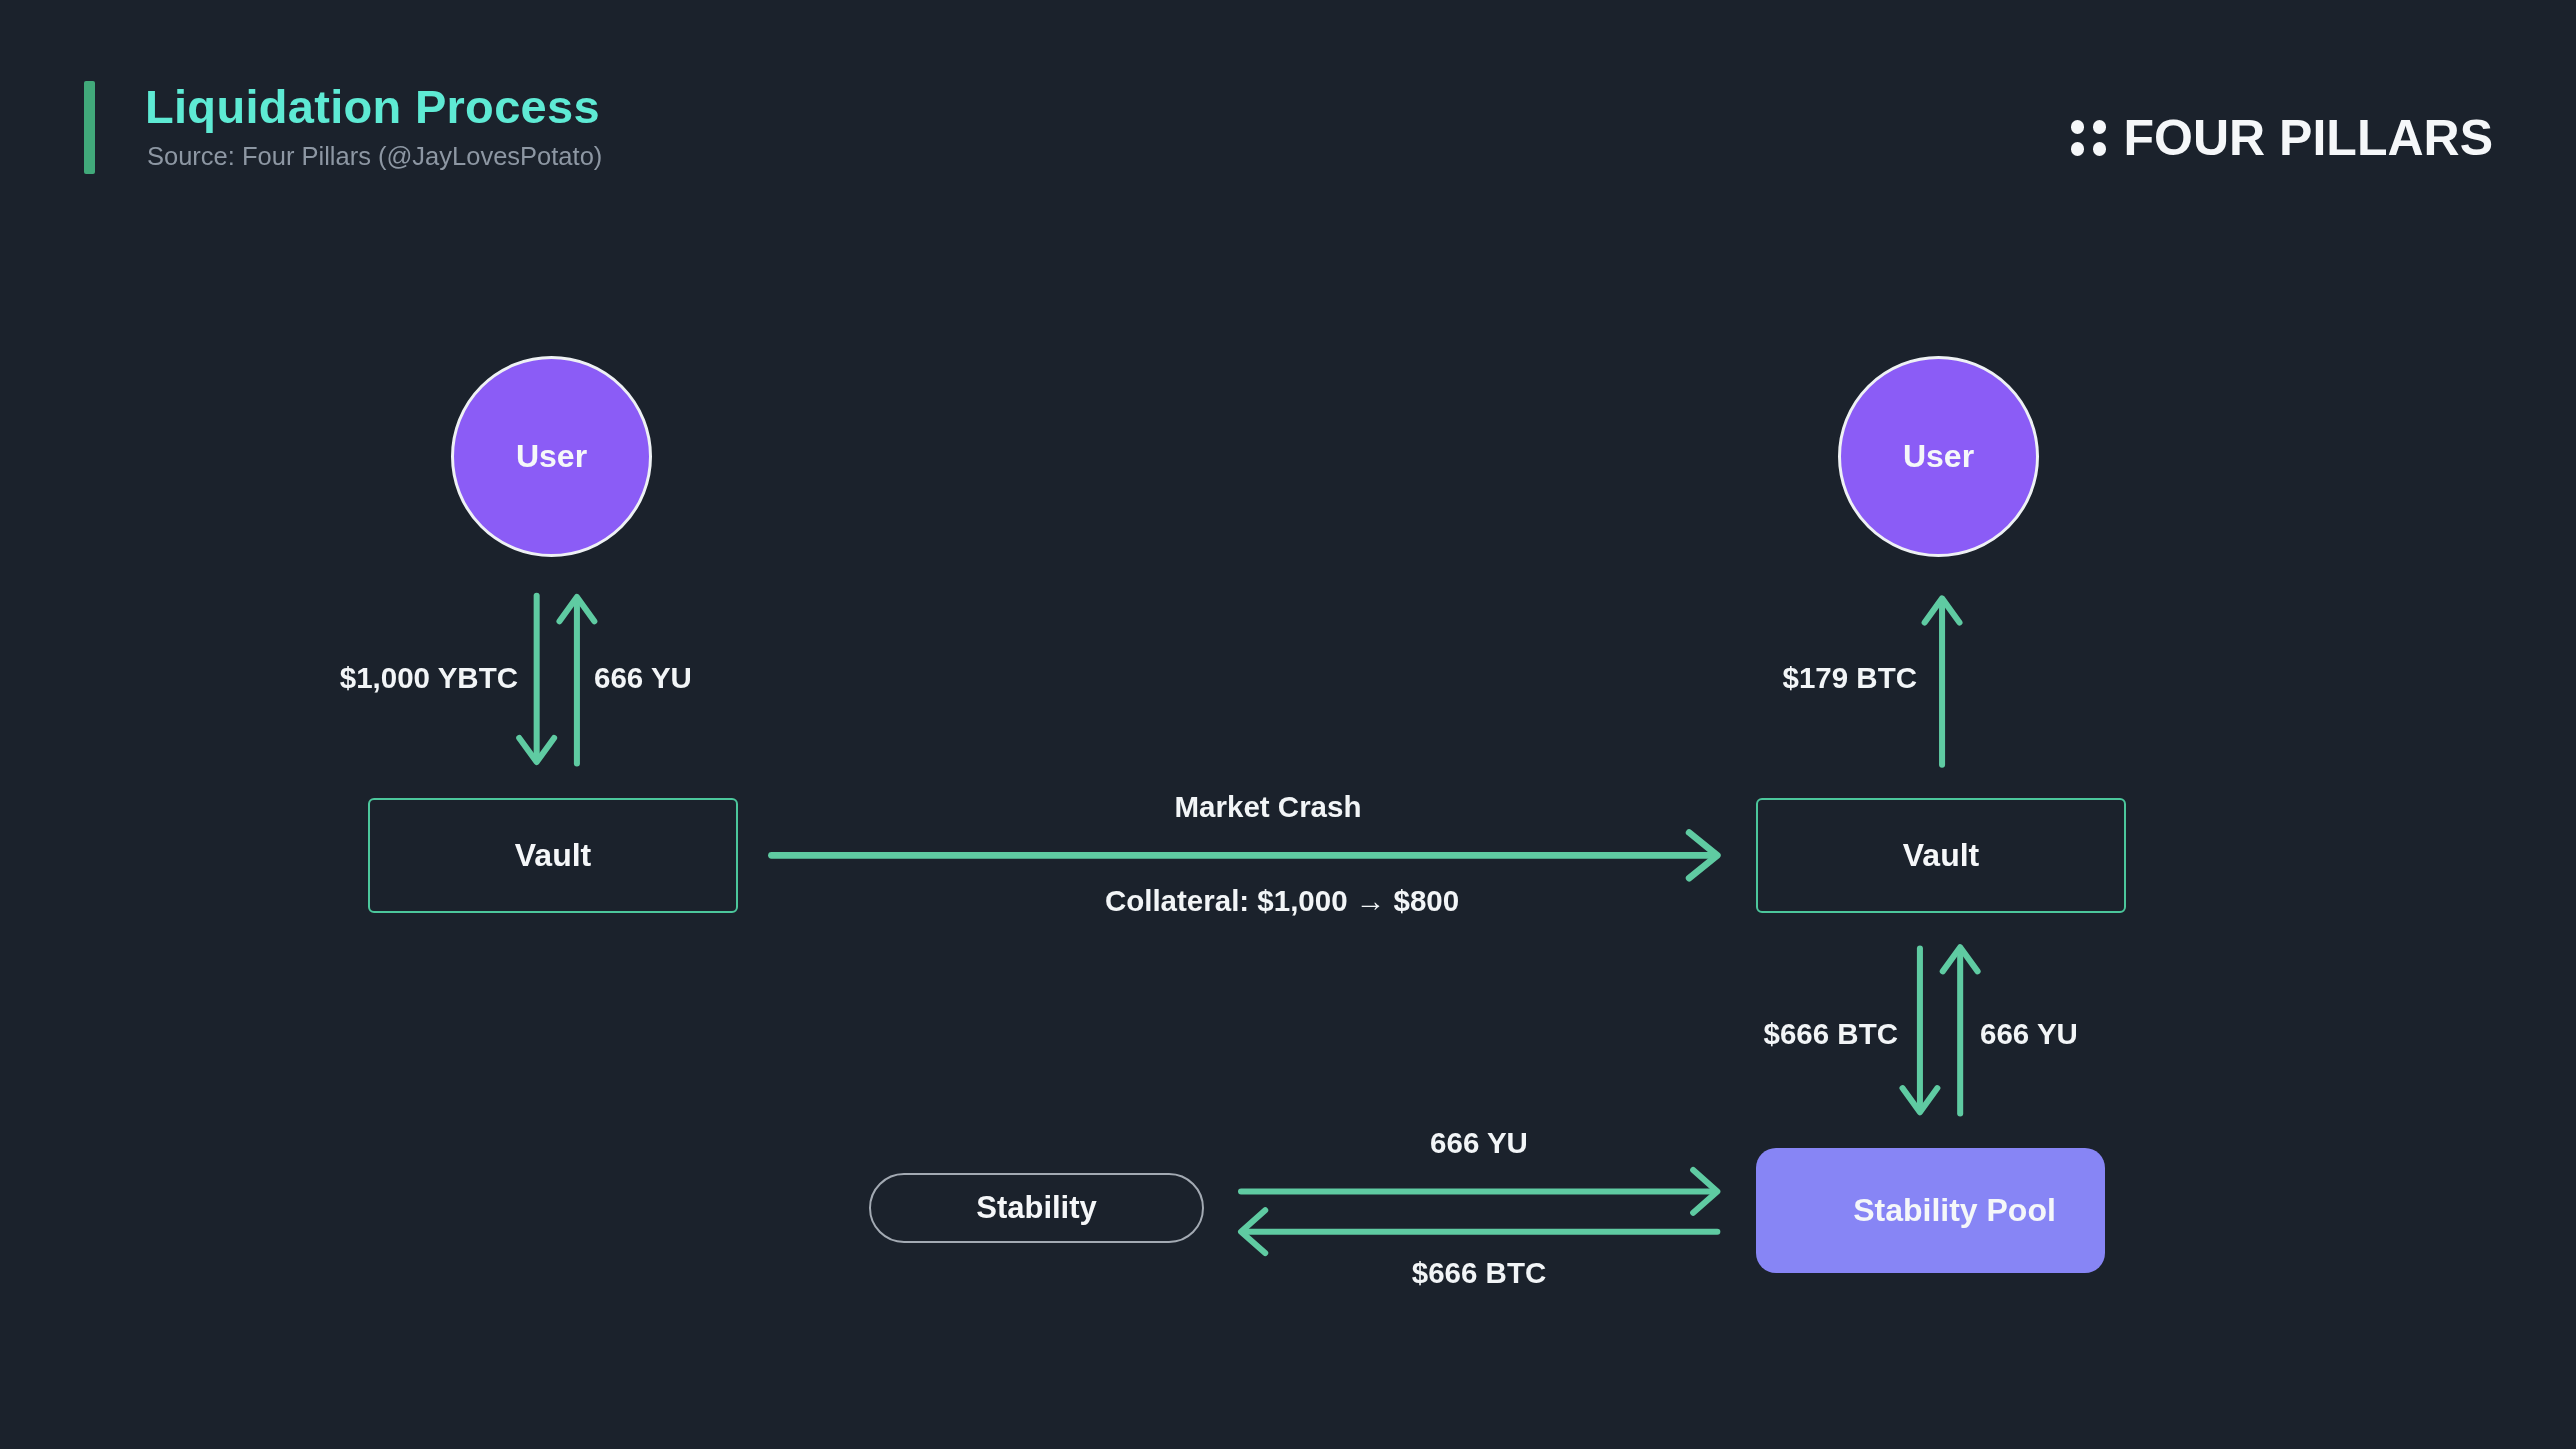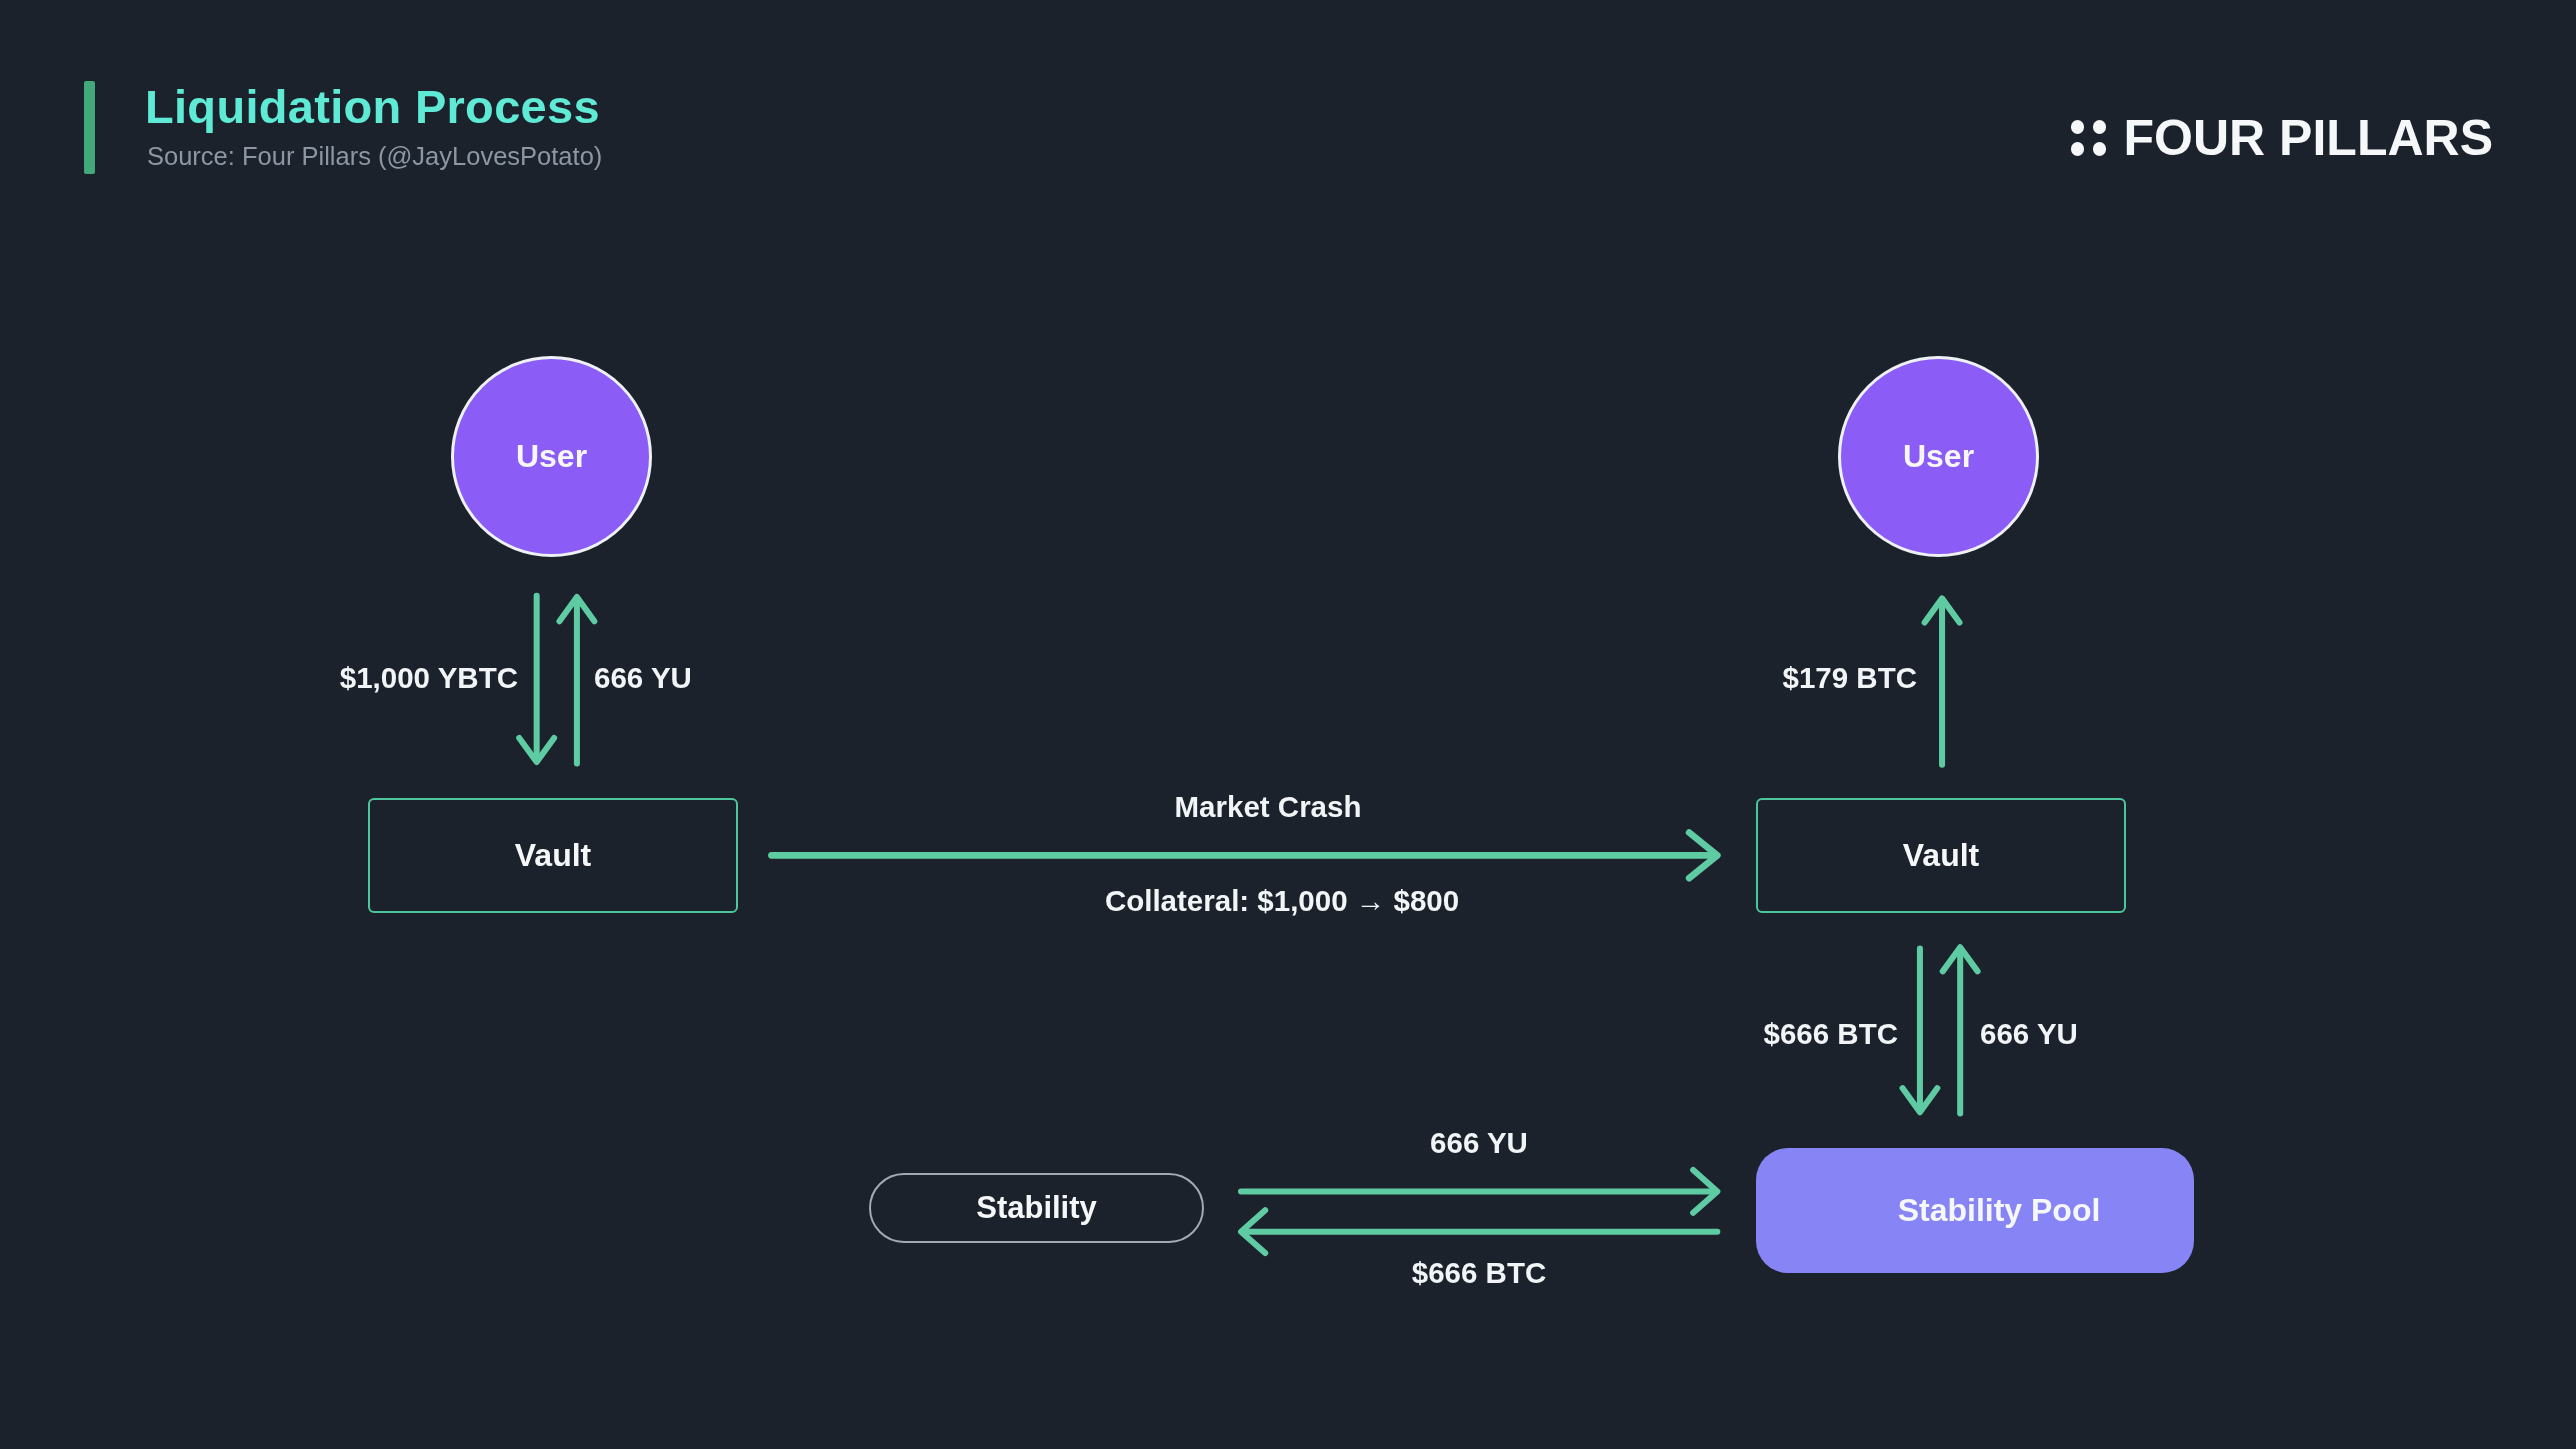--- a/index.html
+++ b/index.html
@@ -94,22 +94,22 @@
     border: 2.7px solid #4cc79c;
     border-radius: 6px;
     background: transparent;
     font-size: 32px;
   }
   #vault-left  { left: 368px;  top: 798px; }
   #vault-right { left: 1756px; top: 798px; }
 
   .pool-box {
     left: 1756px; top: 1148px;
-    width: 438px; height: 125px;
-    border-radius: 32px;
+    width: 349px; height: 125px;
+    border-radius: 20px;
     background: #8785f5;
     font-size: 32px;
     padding-left: 48px;
   }
   .depositors-pill {
     left: 869px; top: 1173px;
     width: 335px; height: 70px;
     border: 2.7px solid #a3aab3;
     border-radius: 40px;
     background: transparent;

